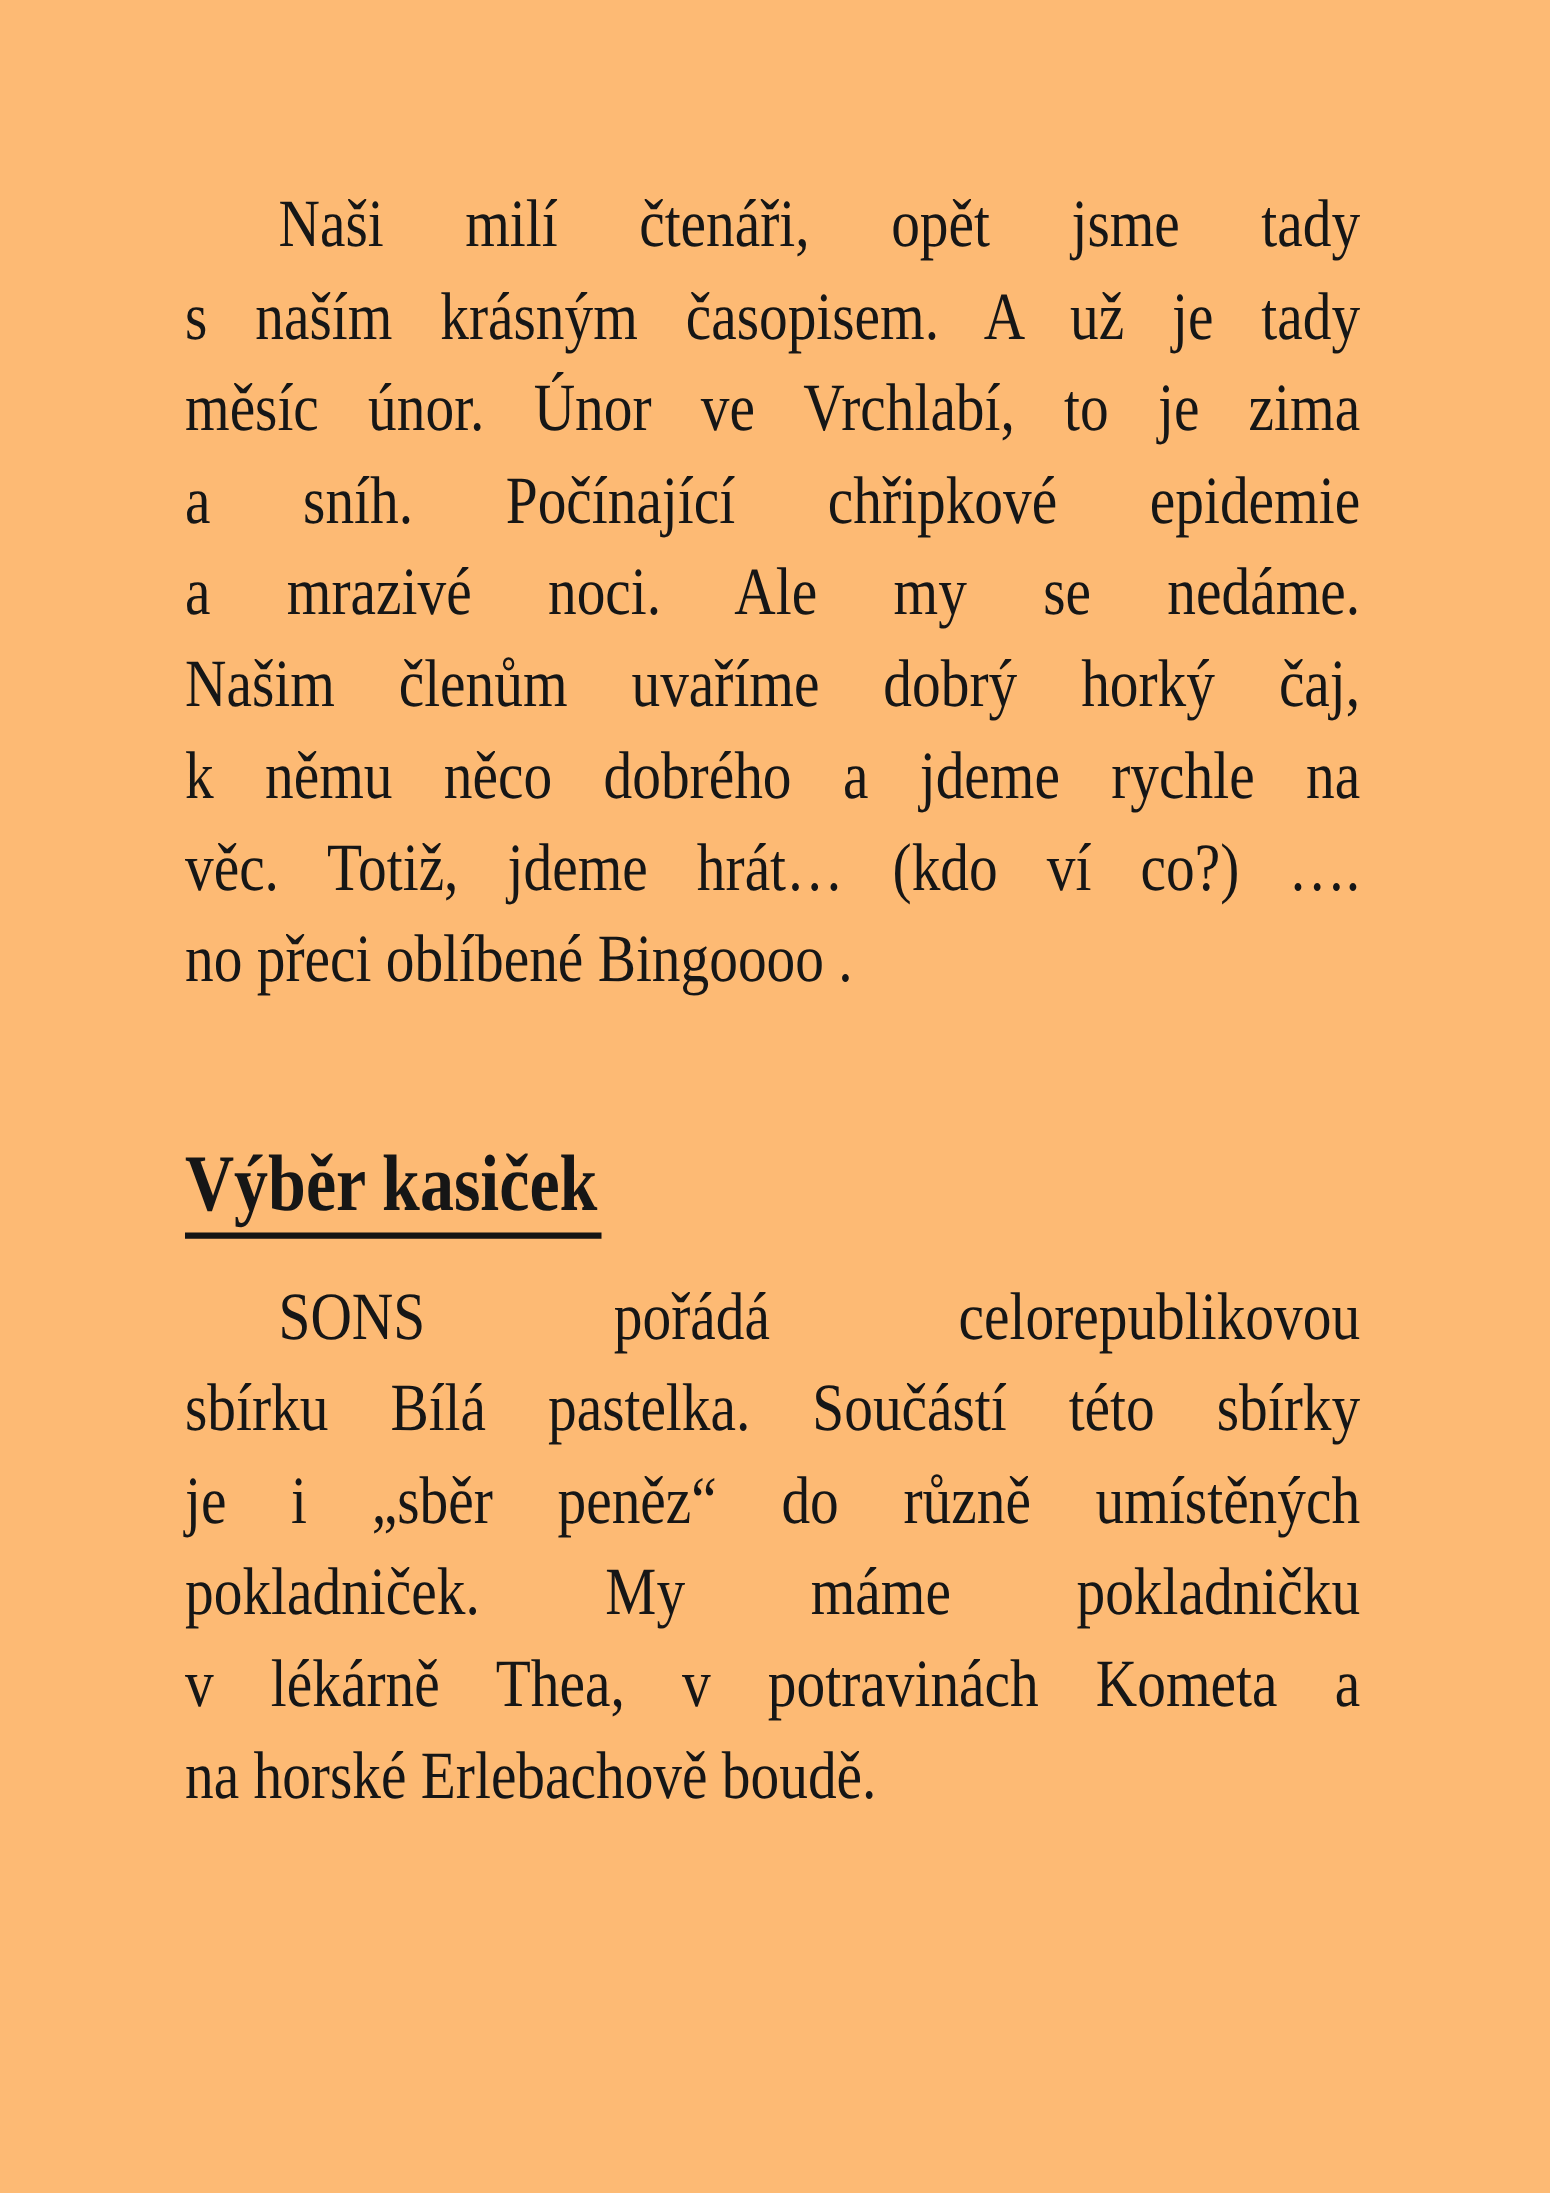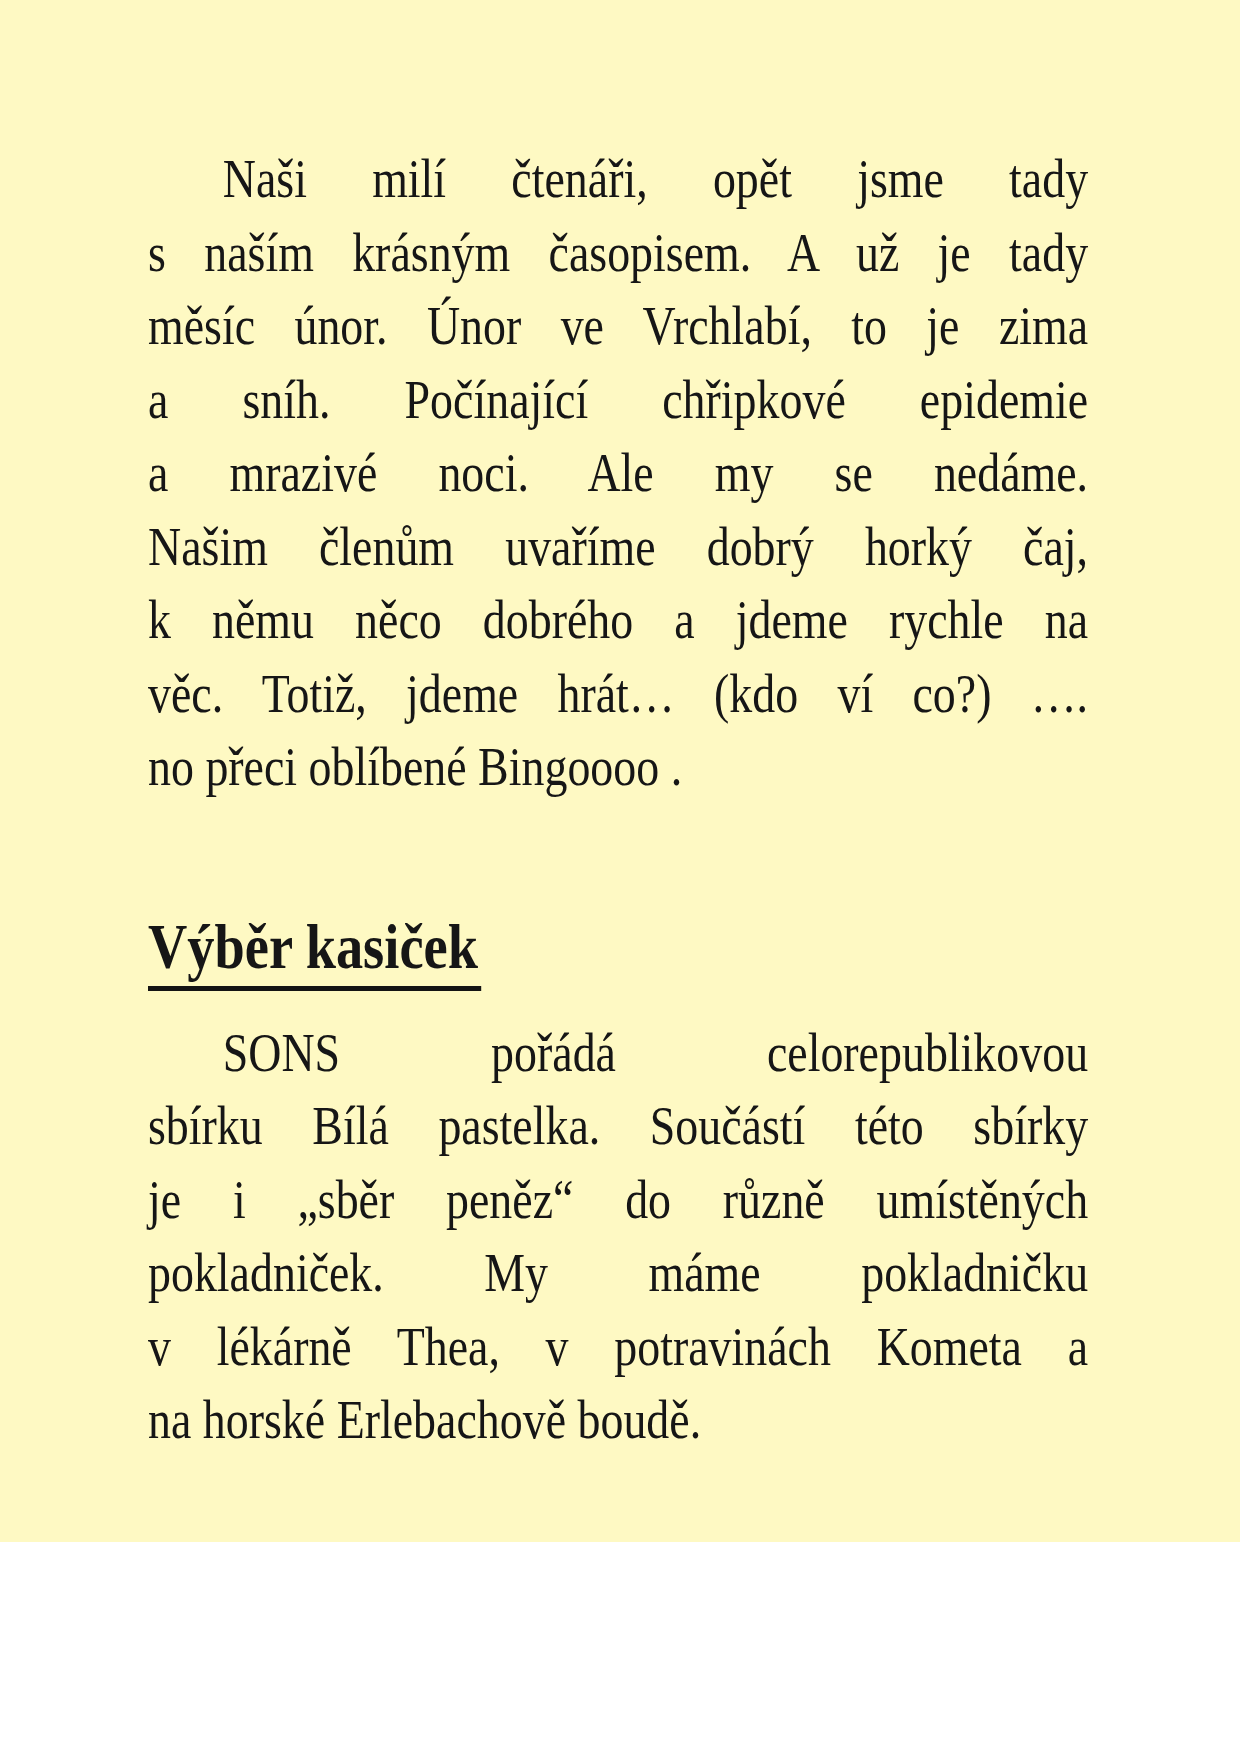--- a/index.html
+++ b/index.html
@@ -2,22 +2,22 @@
 <html><head>
 <meta charset="utf-8">
 <style>
   html, body {
     margin: 0;
     padding: 0;
   }
   .page {
     position: relative;
     width: 1240px;
-    height: 1542px;
-    background: #fef9c3;
+    height: 1754px;
+    background: #fdba74;
     overflow: hidden;
     font-family: "Liberation Serif", "DejaVu Serif", serif;
   }
   .content {
     position: absolute;
     left: 148px;
     top: 143px;
     width: 1106px;
     transform: scaleX(0.85);
     transform-origin: 0 0;

